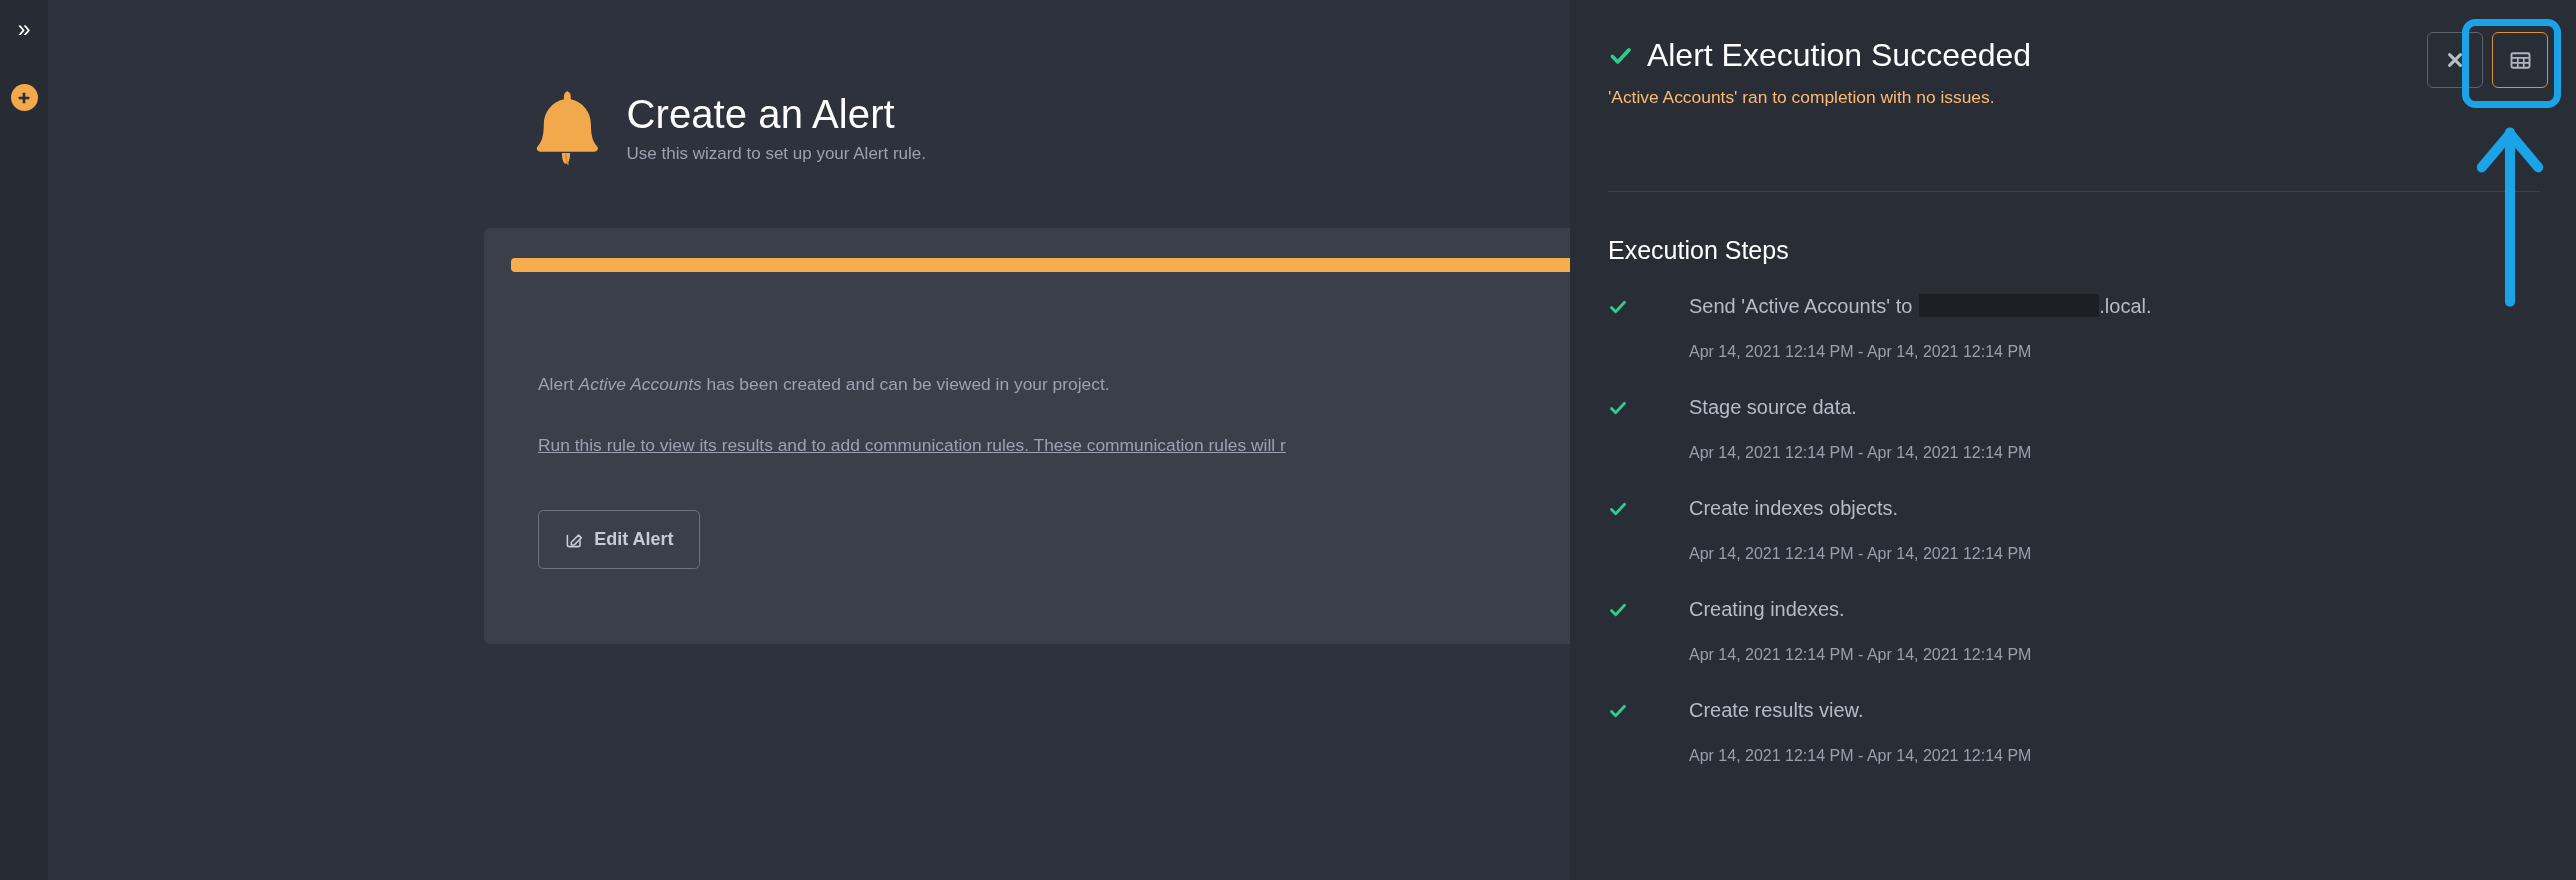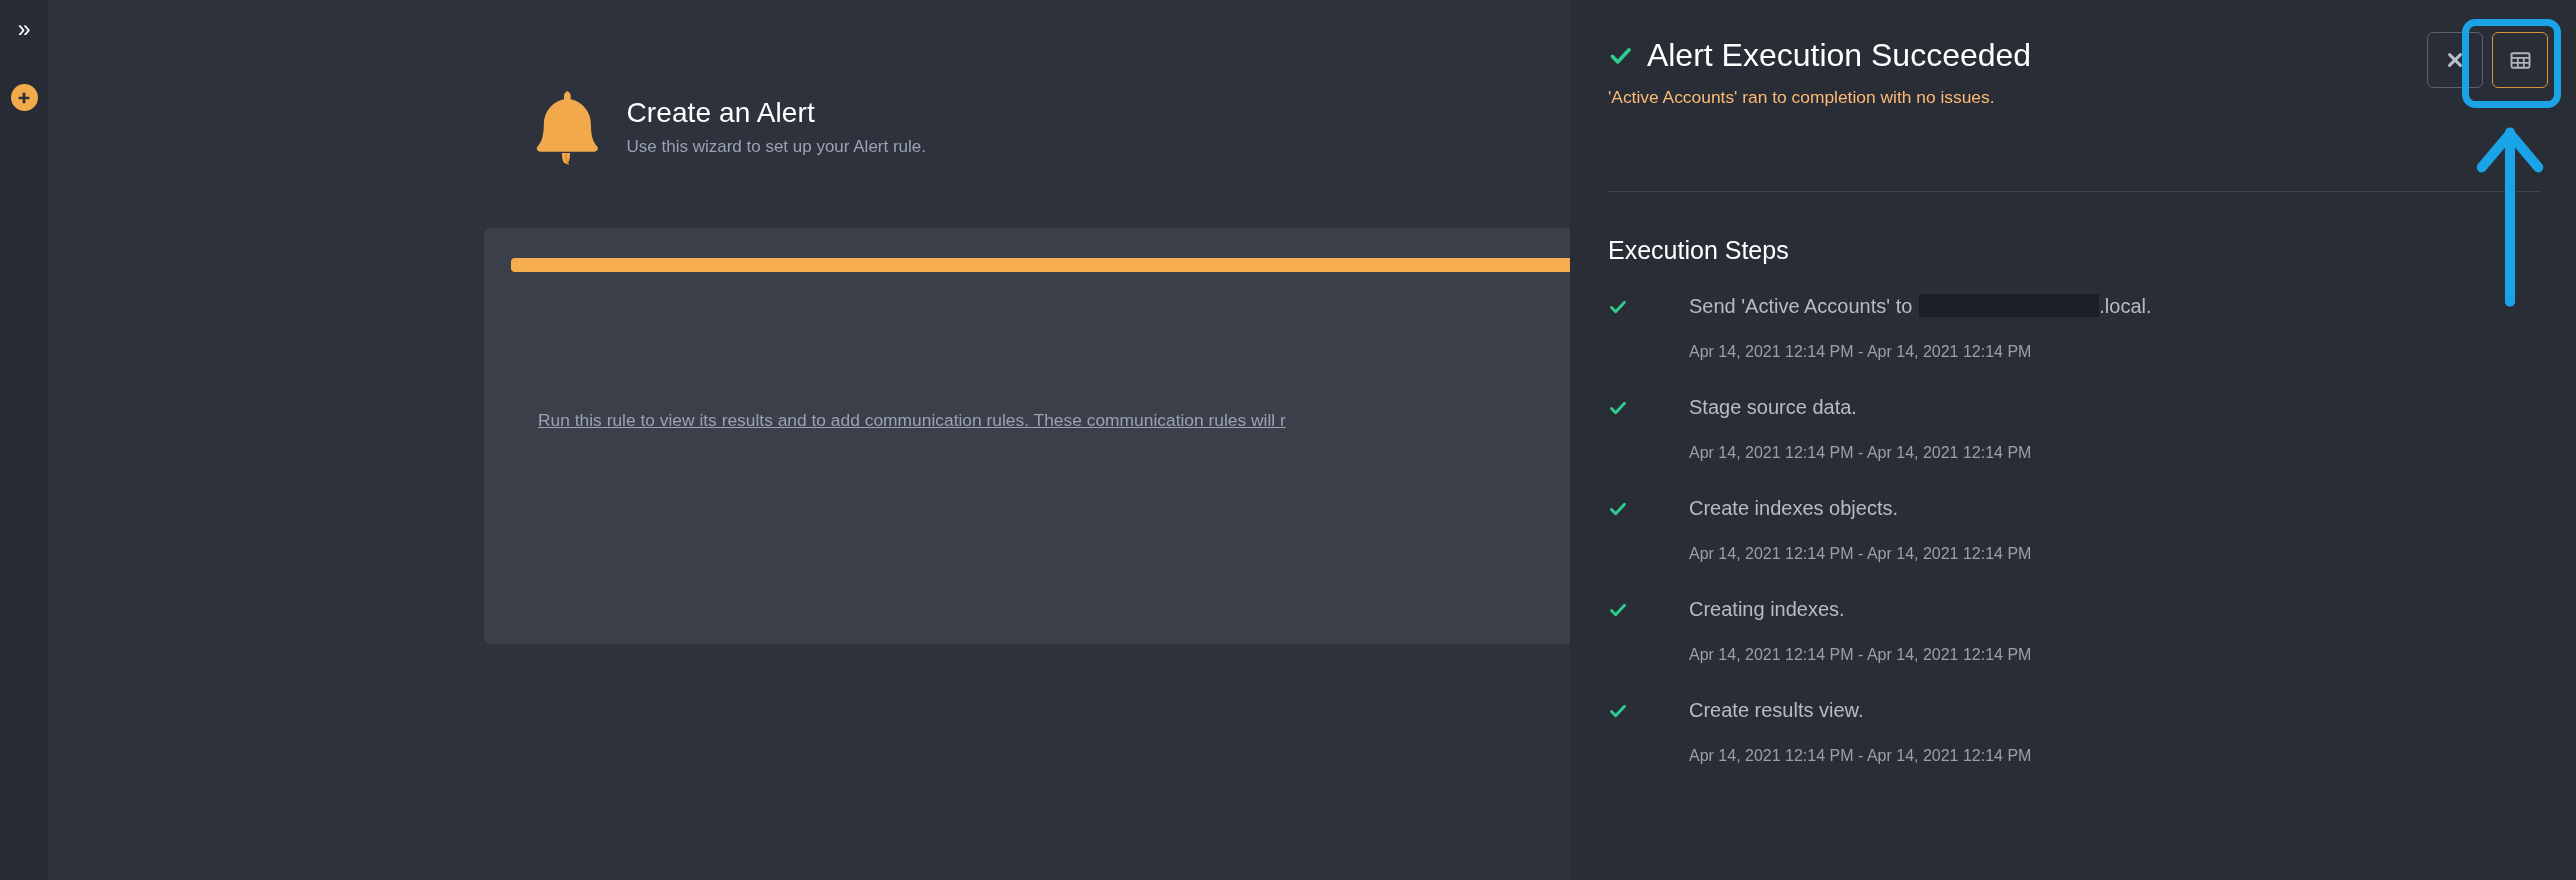--- a/index.html
+++ b/index.html
@@ -57,21 +57,21 @@
   
   #wizard-header {
     position: absolute;
     top: 87px; left: 483px;
     display: flex;
     align-items: center;
     gap: 25.5px;
   }
   #bell-icon { width: 70px; height: 81px; flex: none; }
   #wizard-title {
-    font-size: 28px;
+    font-size: 40px;
     font-weight: 400;
     color: #ffffff;
     letter-spacing: 0.1px;
     line-height: 1.1;
   }
   #wizard-subtitle {
     margin-top: 8px;
     font-size: 17px;
     font-weight: 400;
     color: #9aa2b1;
@@ -290,23 +290,38 @@
     </div>
   </div>
 
   <div id="wizard-card">
 
     <div id="progress-track">
       <div id="progress-fill" style="width: 100%;"></div>
     </div>
 
     <div id="card-body">
+      <div class="card-line">
+        <span>Alert </span><em>Active Accounts</em><span> has been created and can be viewed in your project.</span>
+      </div>
       <div class="card-line second">Run this rule to view its results and to add communication rules. These communication rules will r</div>
     </div>
 
+    <div id="card-actions">
+      <button class="ghost-btn">
+        <svg width="19" height="19" viewBox="0 0 24 24">
+          <path d="M3 7v12a2 2 0 0 0 2 2h12a2 2 0 0 0 2-2v-5" fill="none" stroke="#c6ccd6" stroke-width="2" stroke-linecap="round"></path>
+          <path d="M8 15.5l9.1-9.1 3.5 3.5L11.5 19H8v-3.5z" fill="none" stroke="#c6ccd6" stroke-width="2" stroke-linejoin="round"></path>
+        </svg>
+        <span>Edit Alert</span>
+      </button>
+      <button class="ghost-btn">
+        <span></span>
+      </button>
+    </div>
 
   </div>
 </div>
 
 <div id="results-panel">
 
   <div id="panel-header">
     <div id="panel-title">
       <svg class="check-glyph" width="25.5" height="25.5" viewBox="0 0 24 24">
         <path d="M4.2 12.6l5 5.2L19.8 6.4" fill="none" stroke="#2ecc8f" stroke-width="3.4" stroke-linecap="round" stroke-linejoin="round"></path>

